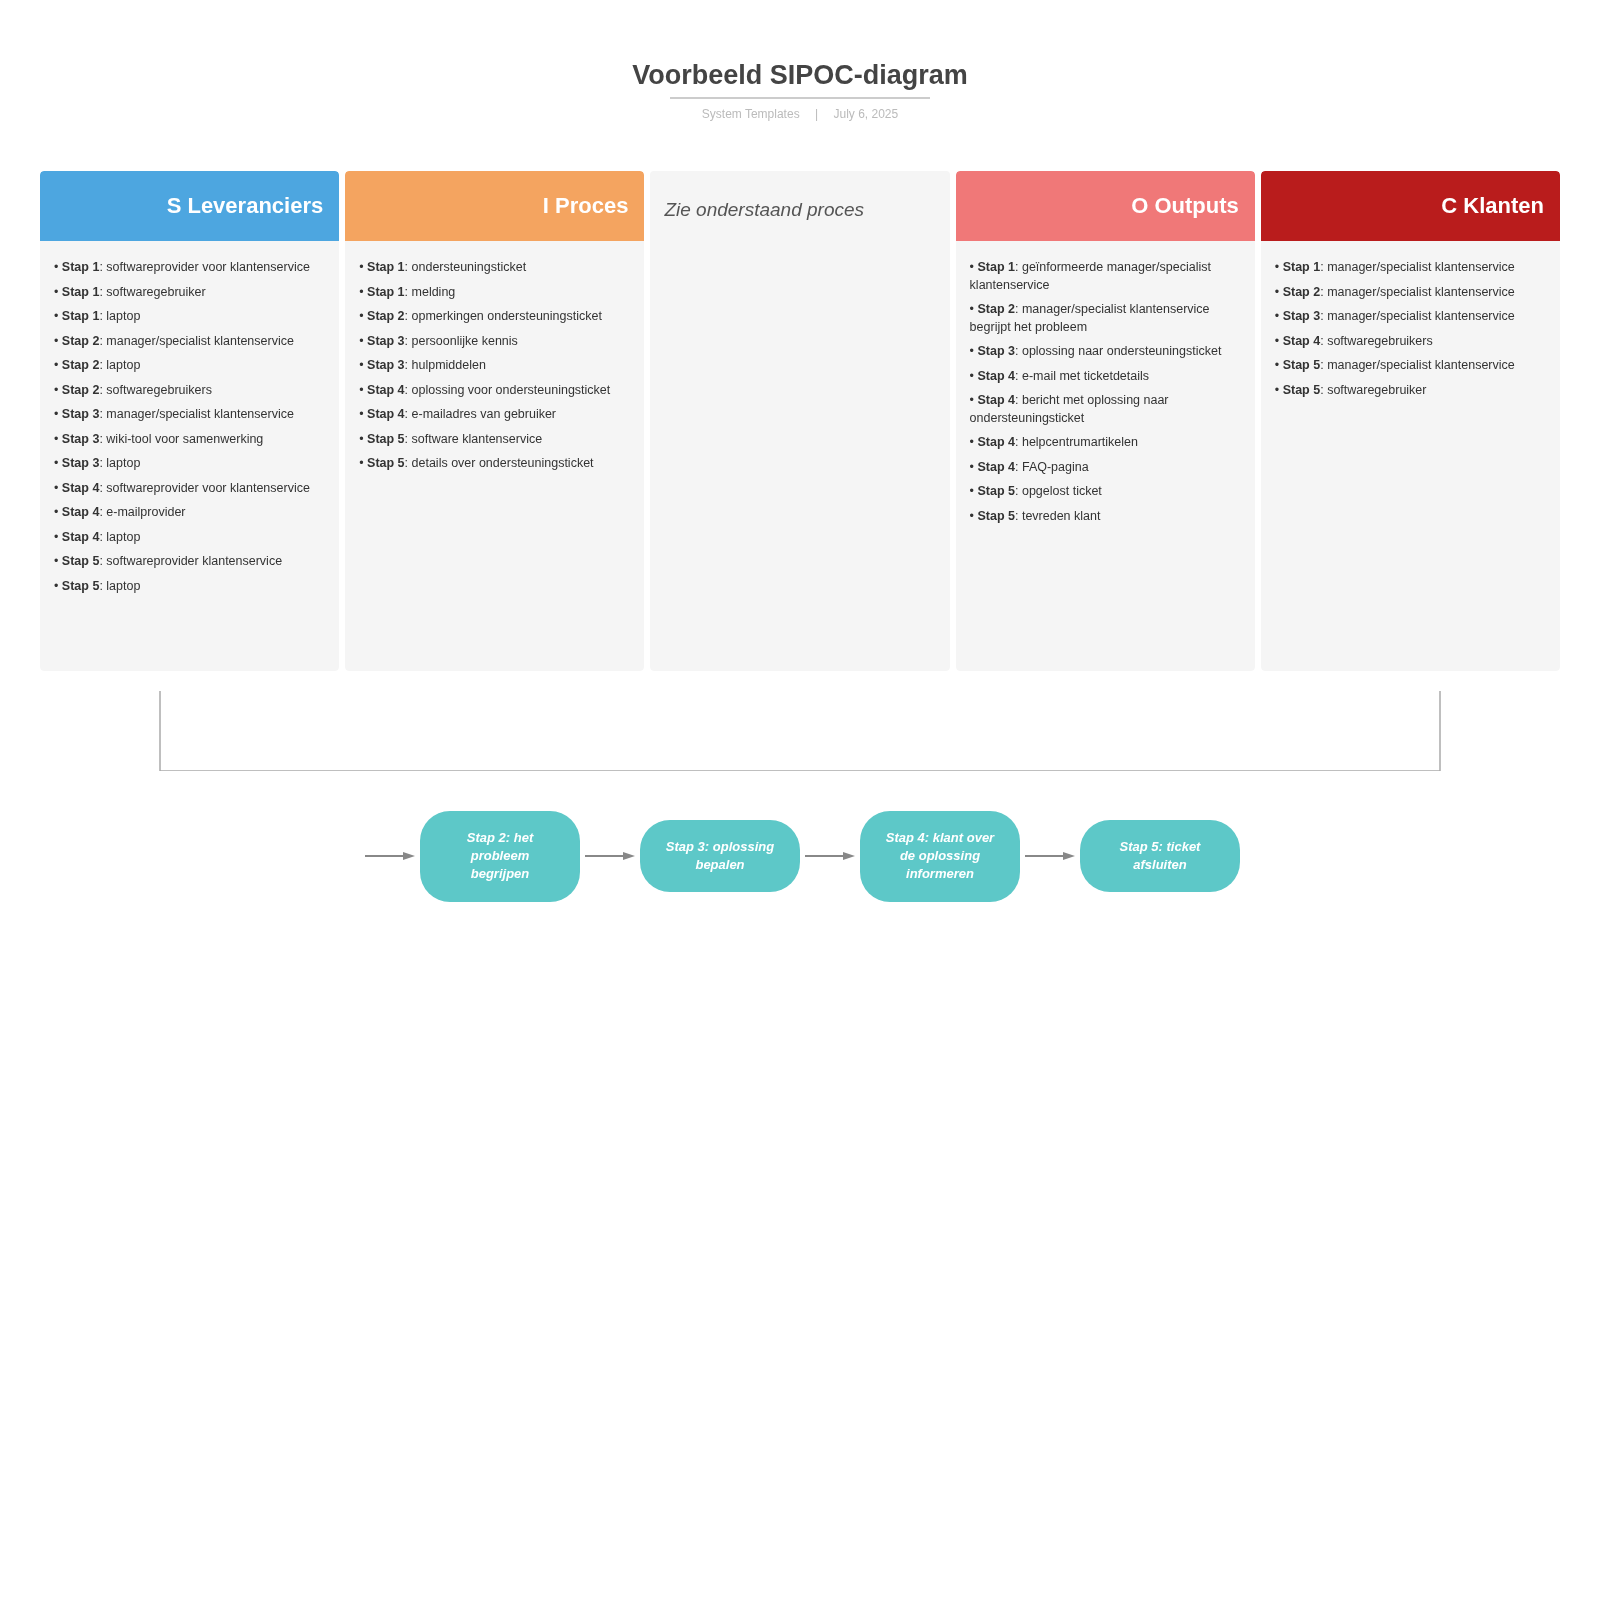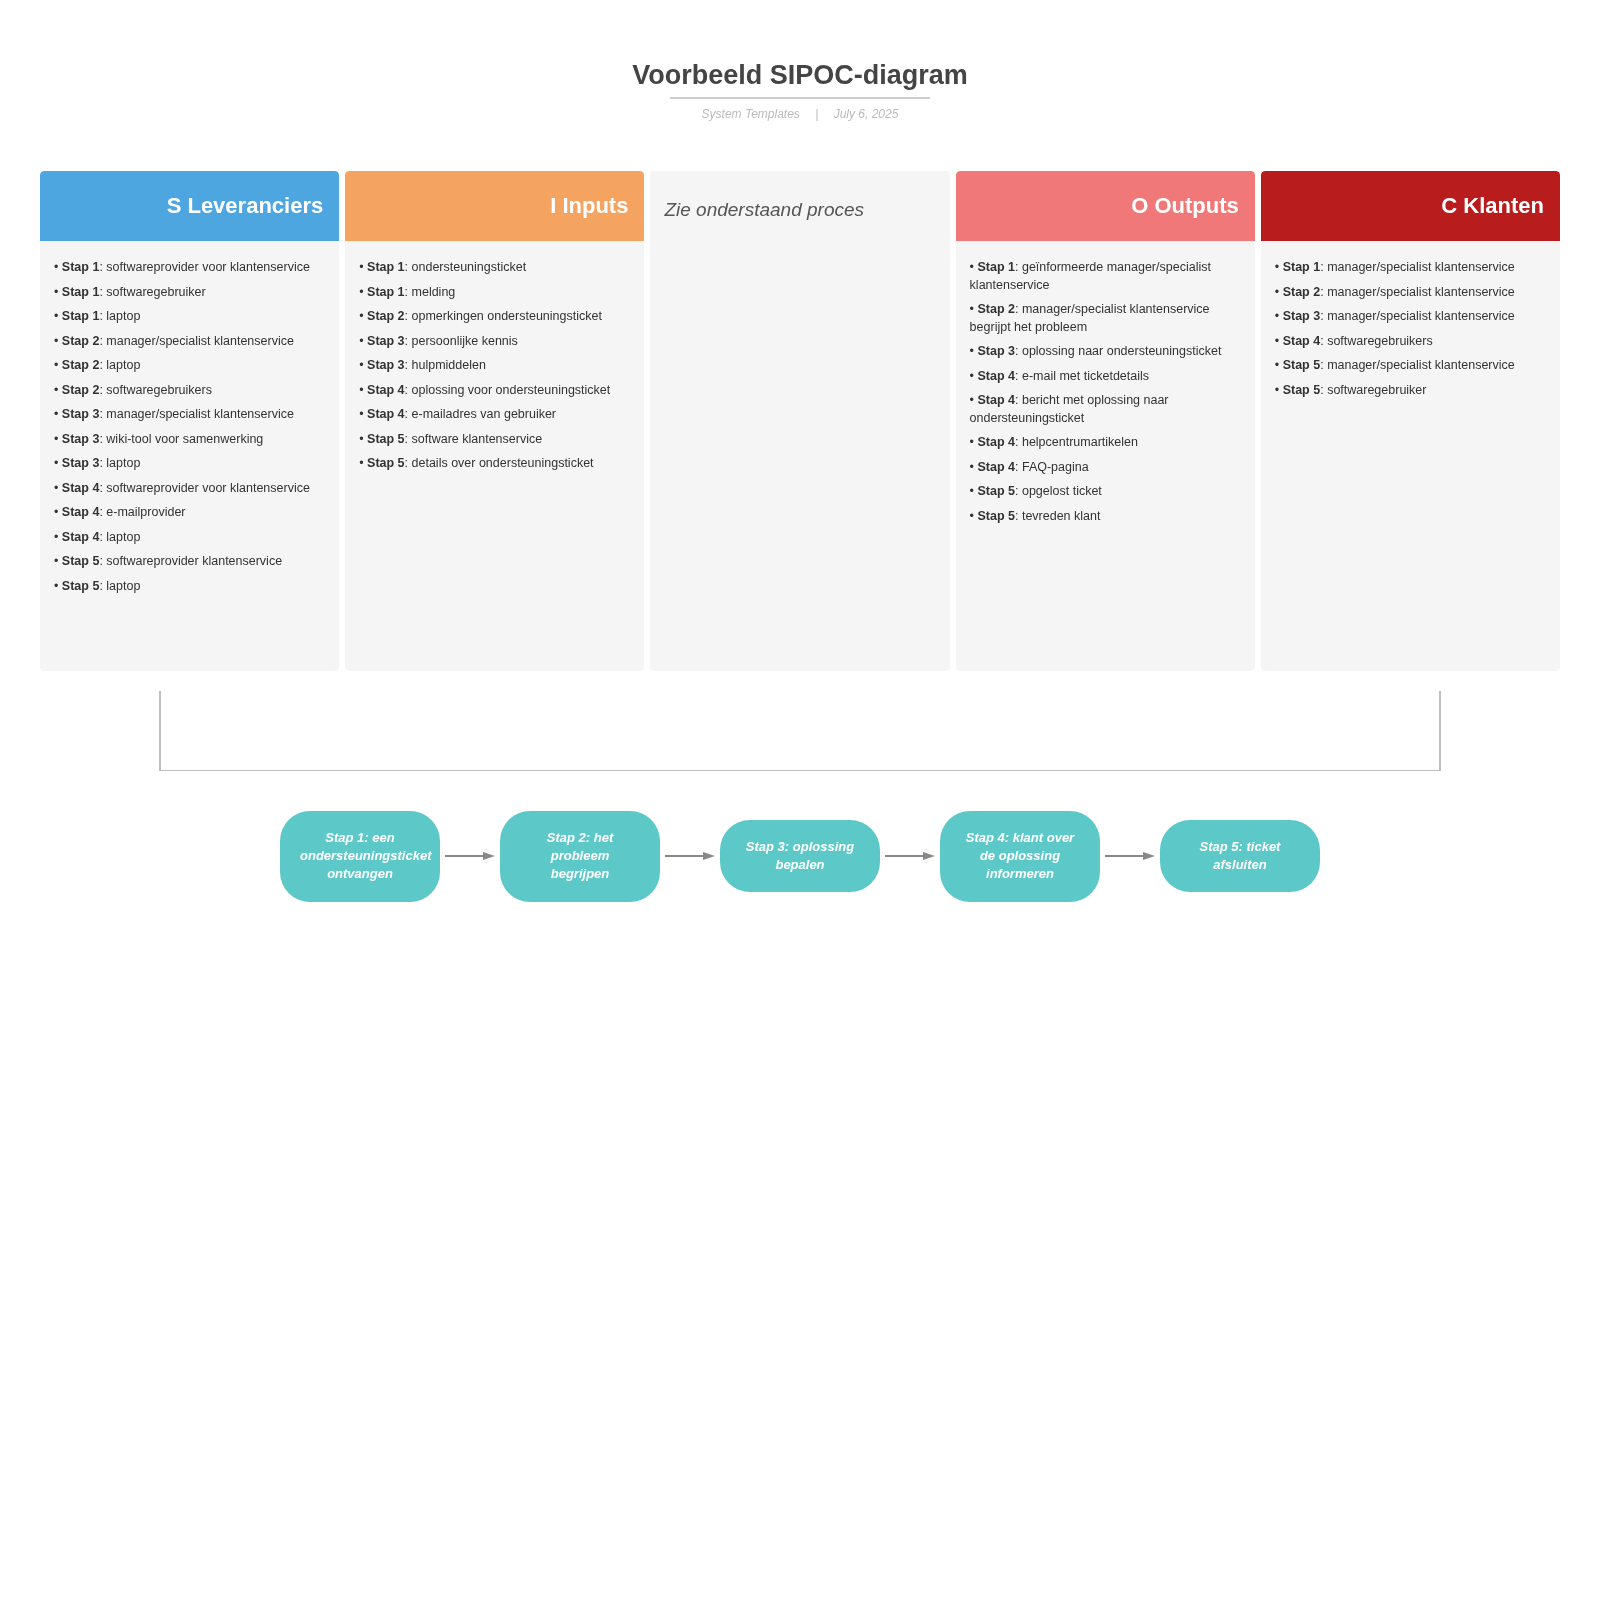--- a/index.html
+++ b/index.html
@@ -26,21 +26,20 @@
     }
     .page-title-underline {
       width: 260px;
       height: 2px;
       background: #ccc;
       margin: 0 auto 8px auto;
     }
     .page-meta {
       font-size: 12px;
       color: #999;
-      font-style: italic;
     }
     .page-meta span {
       color: #bbb;
       margin: 0 6px;
     }
 
     
     .sipoc-table {
       display: flex;
       gap: 6px;
@@ -192,21 +191,21 @@
           <li><b>Stap 3</b>: laptop</li>
           <li><b>Stap 4</b>: softwareprovider voor klantenservice</li>
           <li><b>Stap 4</b>: e-mailprovider</li>
           <li><b>Stap 4</b>: laptop</li>
           <li><b>Stap 5</b>: softwareprovider klantenservice</li>
           <li><b>Stap 5</b>: laptop</li>
         </ul>
       </div>
     </div>
     <div class="sipoc-col">
-      <div class="col-header i">I Inputs</div>
+      <div class="col-header i">I Proces</div>
       <div class="col-body">
         <ul>
           <li><b>Stap 1</b>: ondersteuningsticket</li>
           <li><b>Stap 1</b>: melding</li>
           <li><b>Stap 2</b>: opmerkingen ondersteuningsticket</li>
           <li><b>Stap 3</b>: persoonlijke kennis</li>
           <li><b>Stap 3</b>: hulpmiddelen</li>
           <li><b>Stap 4</b>: oplossing voor ondersteuningsticket</li>
           <li><b>Stap 4</b>: e-mailadres van gebruiker</li>
           <li><b>Stap 5</b>: software klantenservice</li>
@@ -256,21 +255,20 @@
     <svg id="connector-svg" viewBox="0 0 1520 80" preserveAspectRatio="none" xmlns="http://www.w3.org/2000/svg">
 
       <line x1="120" y1="0" x2="120" y2="80" stroke="#aaa" stroke-width="1.5"></line>
       <line x1="120" y1="80" x2="1400" y2="80" stroke="#aaa" stroke-width="1.5"></line>
       <line x1="1400" y1="0" x2="1400" y2="80" stroke="#aaa" stroke-width="1.5"></line>
     </svg>
   </div>
 
   <div class="process-flow" id="process-flow">
 
-  <div class="process-step"><span class="step-label-bold">Stap 1</span>: een ondersteuningsticket ontvangen</div>
       <div class="process-arrow">
         <svg viewBox="0 0 50 20" xmlns="http://www.w3.org/2000/svg">
       <line x1="0" y1="10" x2="40" y2="10" stroke="#888" stroke-width="2"></line>
       <polygon points="38,6 50,10 38,14" fill="#888"></polygon>
     </svg>
       </div>
       <div class="process-step"><span class="step-label-bold">Stap 2</span>: het probleem begrijpen</div>
       <div class="process-arrow">
         <svg viewBox="0 0 50 20" xmlns="http://www.w3.org/2000/svg">
       <line x1="0" y1="10" x2="40" y2="10" stroke="#888" stroke-width="2"></line>

